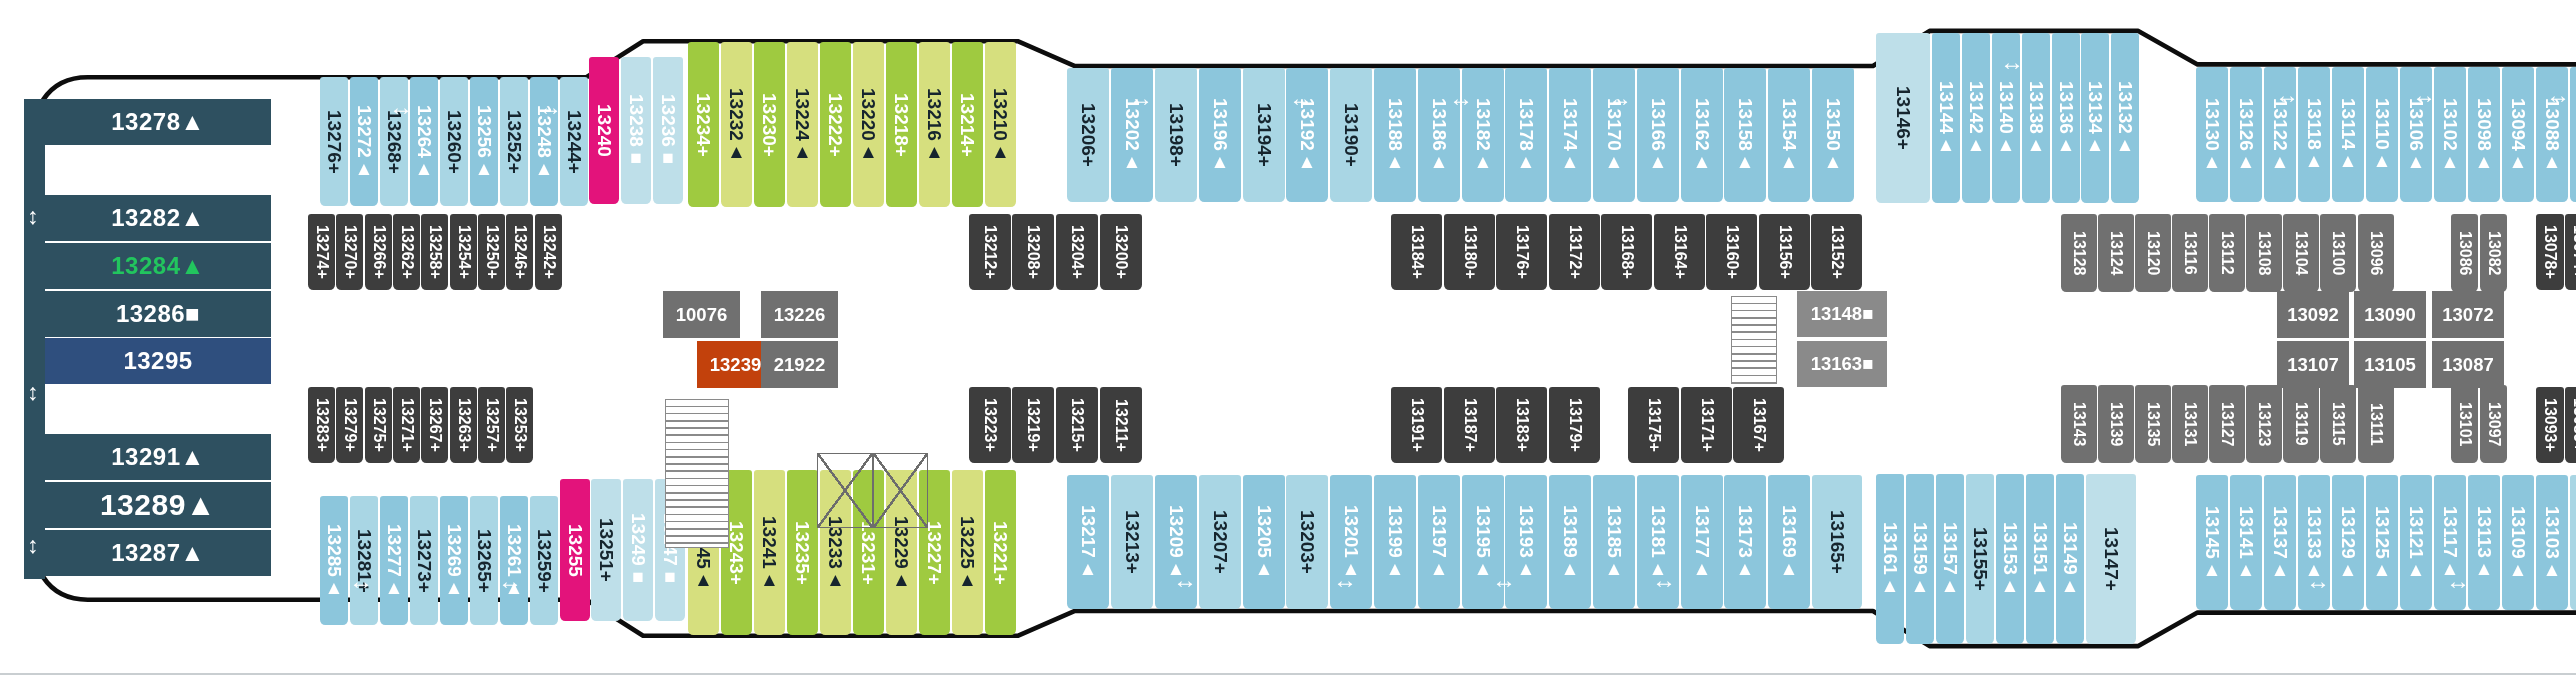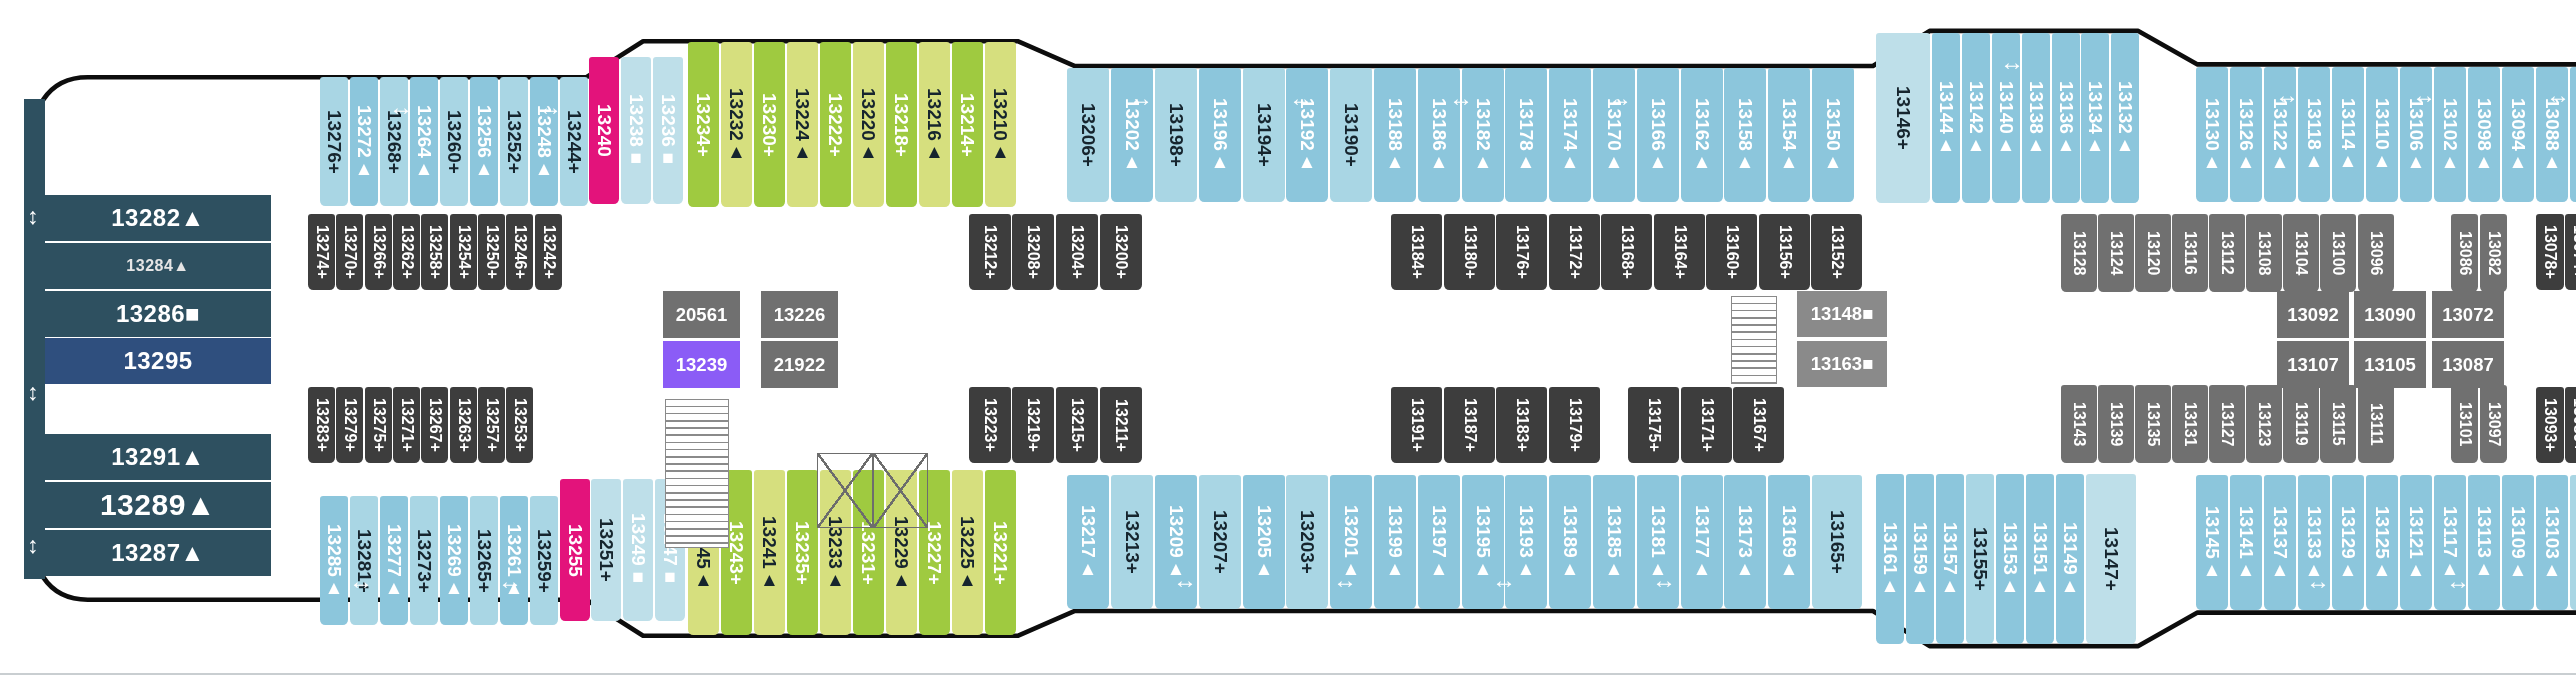--- a/index.html
+++ b/index.html
@@ -23,25 +23,28 @@
 
 <div class="ship">
   <svg class="abs" width="4122" height="677" viewBox="0 0 8000 1314" style="left:0;top:0">
     <path d="M 170,150 H 1138 L 1248,80 H 1975 L 2085,128 H 3635 L 3745,60 H 4150 L 4265,125 H 5575 L 5745,70 H 6285 L 6420,128 H 7148 V 15 H 7300 C 7560,120 7800,400 7988,657 C 7800,914 7560,1194 7300,1299 H 7148 V 1186 H 6420 L 6285,1244 H 5745 L 5575,1189 H 4265 L 4150,1254 H 3745 L 3635,1186 H 2085 L 1975,1234 H 1248 L 1138,1164 H 170 Q 55,1164 55,990 V 324 Q 55,150 170,150 Z" fill="#ffffff" stroke="#0d0d0d" stroke-width="9" stroke-linejoin="round"></path>
     <rect x="7495" y="885" width="225" height="205" fill="none" stroke="#9a9a9a" stroke-width="3"></rect>
     <line x1="7500" y1="890" x2="7715" y2="1085" stroke="#6a6a6a" stroke-width="3"></line>
   </svg>
 
   <div class="bottom-rule"></div>
 <div class="abs" style="left: 24px; top: 99px; width: 20.6px; height: 480px; background: rgb(46, 80, 96);"></div>
+    <div class="hcab" style="left: 45px; top: 99px; width: 226px; height: 46px; background: rgb(46, 80, 96);">
+      <span style="color: rgb(255, 255, 255); font-size: 24px; letter-spacing: 0.5px;">13278▲</span>
+    </div>
     <div class="hcab" style="left: 45px; top: 195px; width: 226px; height: 46px; background: rgb(46, 80, 96);">
       <span style="color: rgb(255, 255, 255); font-size: 24px; letter-spacing: 0.5px;">13282▲</span>
     </div>
     <div class="hcab" style="left: 45px; top: 243px; width: 226px; height: 46px; background: rgb(46, 80, 96);">
-      <span style="color: #e5e5e5; font-size: 16px; letter-spacing: 0.5px;">13284▲</span>
+      <span style="color: #22c55e; font-size: 24px; letter-spacing: 0.5px;">13284▲</span>
     </div>
     <div class="hcab" style="left: 45px; top: 291px; width: 226px; height: 46px; background: rgb(46, 80, 96);">
       <span style="color: rgb(255, 255, 255); font-size: 24px; letter-spacing: 0.5px;">13286■</span>
     </div>
     <div class="hcab" style="left: 45px; top: 338px; width: 226px; height: 46px; background: rgb(47, 79, 126);">
       <span style="color: rgb(255, 255, 255); font-size: 24px; letter-spacing: 0.5px;">13295</span>
     </div>
     <div class="hcab" style="left: 45px; top: 434px; width: 226px; height: 46px; background: rgb(46, 80, 96);">
       <span style="color: rgb(255, 255, 255); font-size: 24px; letter-spacing: 0.5px;">13291▲</span>
     </div>
@@ -605,23 +608,23 @@
     <div class="cab" style="left: 2480px; top: 385px; width: 27px; height: 78px; background: rgb(112, 112, 112);">
       <span style="color: rgb(255, 255, 255); font-size: 16px;">13097</span>
     </div>
     <div class="cab" style="left: 2536px; top: 387px; width: 28px; height: 76px; background: rgb(61, 61, 61);">
       <span style="color: rgb(255, 255, 255); font-size: 16px;">13093+</span>
     </div>
     <div class="cab" style="left: 2565px; top: 387px; width: 28px; height: 76px; background: rgb(61, 61, 61);">
       <span style="color: rgb(255, 255, 255); font-size: 16px;">13089+</span>
     </div>
     <div class="hcab" style="left: 663px; top: 291px; width: 77px; height: 47px; background: rgb(112, 112, 112);">
-      <span style="color: rgb(255, 255, 255); font-size: 18.5px;">20561</span>
-    </div>
-    <div class="hcab" style="left: 663px; top: 341px; width: 77px; height: 47px; background: #8b5cf6;">
+      <span style="color: rgb(255, 255, 255); font-size: 18.5px;">10076</span>
+    </div>
+    <div class="hcab" style="left: 697px; top: 341px; width: 77px; height: 47px; background: #c2410c;">
       <span style="color: rgb(255, 255, 255); font-size: 18.5px;">13239</span>
     </div>
     <div class="hcab" style="left: 761px; top: 291px; width: 77px; height: 47px; background: rgb(112, 112, 112);">
       <span style="color: rgb(255, 255, 255); font-size: 18.5px;">13226</span>
     </div>
     <div class="hcab" style="left: 761px; top: 341px; width: 77px; height: 47px; background: rgb(112, 112, 112);">
       <span style="color: rgb(255, 255, 255); font-size: 18.5px;">21922</span>
     </div>
     <div class="hcab" style="left: 2277px; top: 291px; width: 72px; height: 47px; background: rgb(112, 112, 112);">
       <span style="color: rgb(255, 255, 255); font-size: 18.5px;">13092</span>

